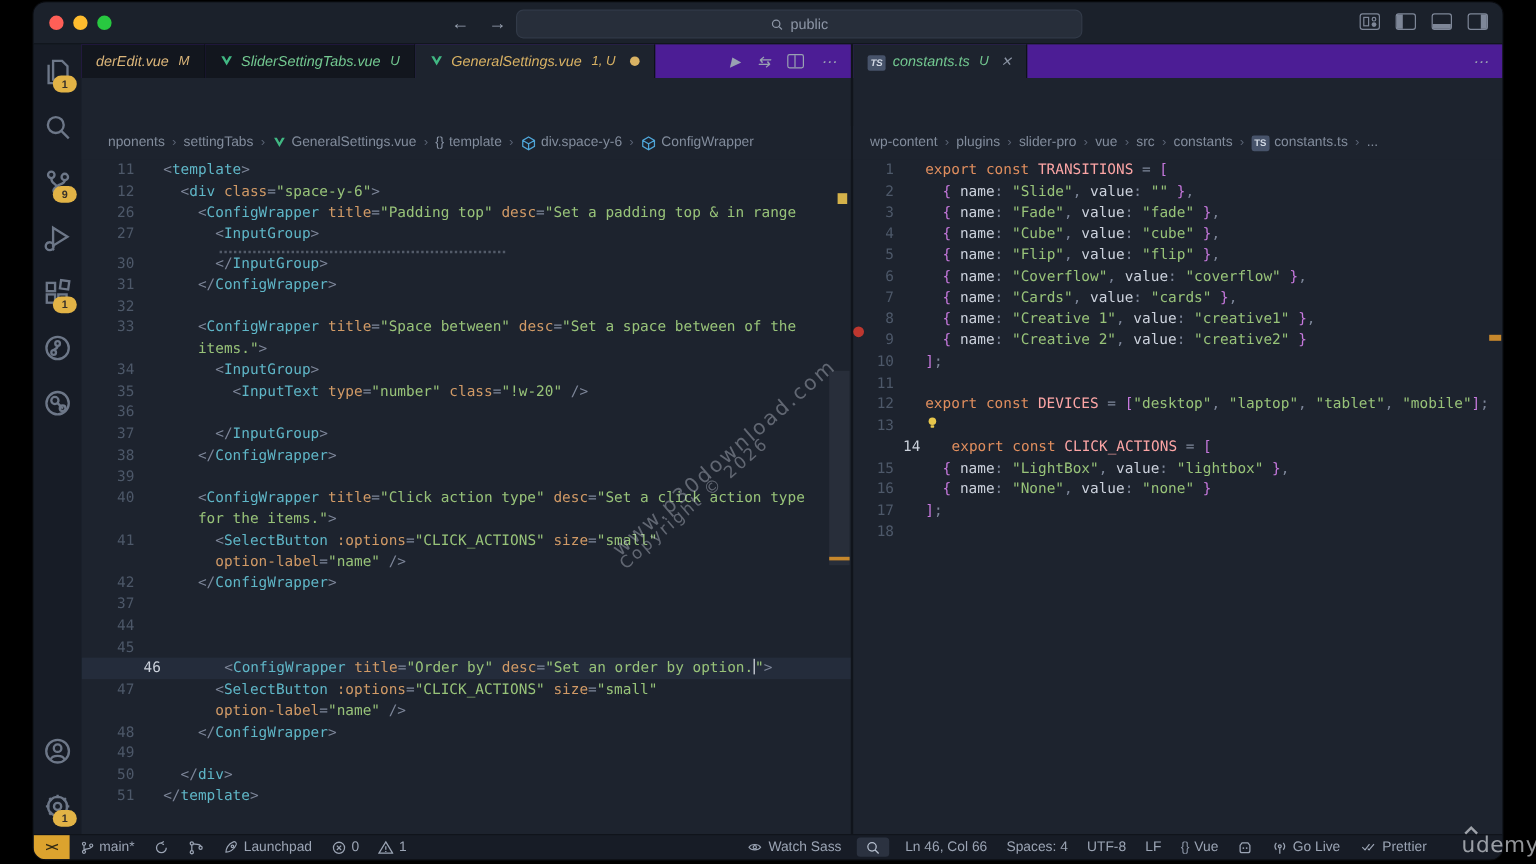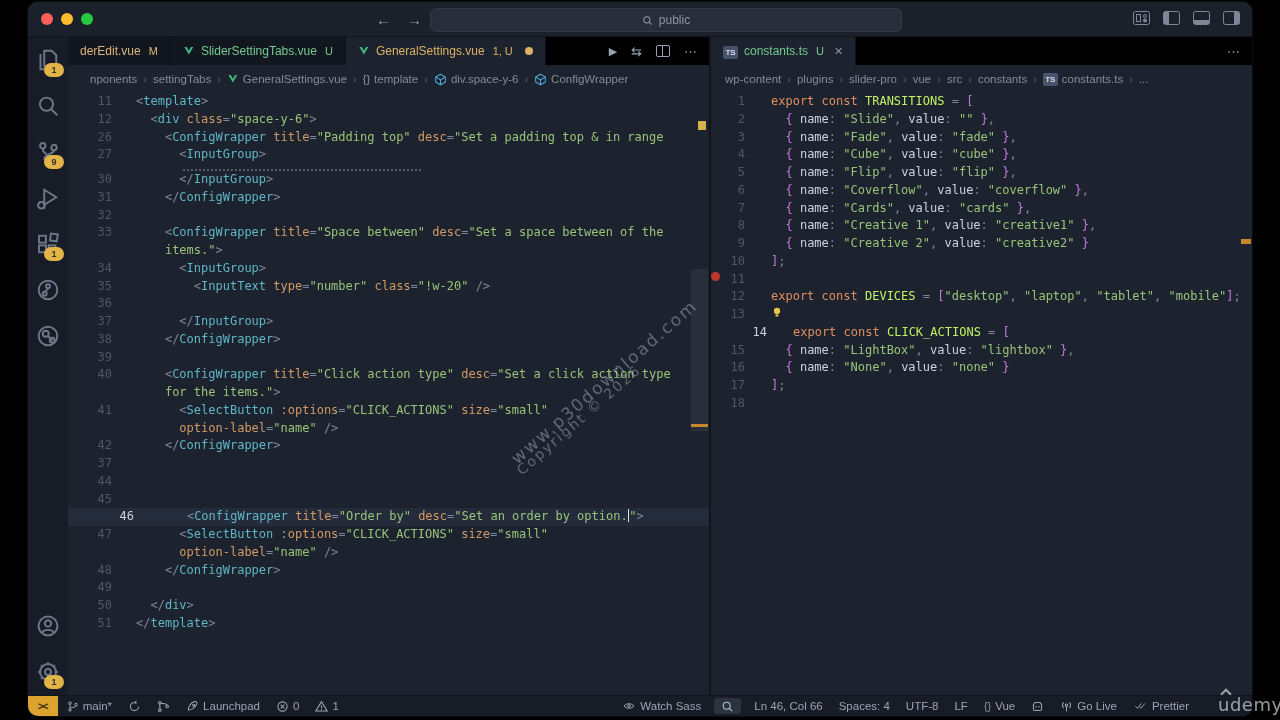--- a/index.html
+++ b/index.html
@@ -28,46 +28,46 @@
   .act{position:relative;width:40px;height:46px;display:flex;align-items:center;justify-content:center;color:#6d7788;}
   .act svg{stroke:#6d7788;fill:none;stroke-width:1.3;}
   .act .badge{position:absolute;right:4px;bottom:6px;min-width:14px;height:14px;border-radius:8px;background:#e2b346;
     color:#37302a;font-size:9px;font-weight:bold;display:flex;align-items:center;justify-content:center;padding:0 3px;}
   .act-spacer{flex:1}
   
   .groups{flex:1;display:flex;min-width:0;background:#1d232e;}
   .group{display:flex;flex-direction:column;min-width:0;position:relative;}
   .group-left{width:641px;flex:0 0 641px;border-right:2px solid #10141b;}
   .group-right{flex:1;}
-  .tabstrip{height:28px;background:#000000;display:flex;align-items:stretch;flex:0 0 28px;}
+  .tabstrip{height:28px;background:#4c1d95;display:flex;align-items:stretch;flex:0 0 28px;font-style:italic;}
   .tab{display:flex;align-items:center;gap:6px;padding:0 12px;font-size:12px;background:#12161e;border-right:1px solid #0d1118;color:#8b94a4;white-space:nowrap;}
   .tab.active{background:#1d232e;}
   .tab .deco{margin-left:2px;font-size:11px;}
   .tab.st-modified, .tab.st-modified .deco{color:#dcb67a;}
   .tab.st-untracked, .tab.st-untracked .deco{color:#73c991;}
   .tab.st-warning, .tab.st-warning .deco{color:#d9b264;}
   .dirty-dot{width:8px;height:8px;border-radius:50%;background:#d9b264;margin-left:6px;}
   .tab .close{color:#8b94a4;font-size:11px;margin-left:4px;}
   .tabactions{margin-left:auto;display:flex;align-items:center;gap:14px;padding:0 12px;color:#99a2b2;font-size:13px;}
   .splitbox{width:12px;height:10px;border:1.2px solid #99a2b2;border-radius:2px;position:relative;}
   .splitbox::before{content:"";position:absolute;left:5px;top:0;bottom:0;width:1.2px;background:#99a2b2;}
-  .breadcrumbs{height:28px;flex:0 0 28px;display:flex;align-items:center;font-size:11.5px;color:#828c9c;padding-left:22px;gap:3px;white-space:nowrap;overflow:hidden;background:#1d232e;}
+  .breadcrumbs{height:28px;flex:0 0 28px;display:flex;align-items:center;font-size:11.5px;color:#828c9c;padding-left:22px;gap:3px;white-space:nowrap;overflow:hidden;background:#1d232e;margin-top:40px;}
   .crumb{display:flex;align-items:center;gap:4px;}
   .crumb-sep{color:#5a6374;margin:0 3px;font-size:11px;}
   
   .code{flex:1;position:relative;overflow:hidden;font-family:"DejaVu Sans Mono",monospace;font-size:12px;line-height:17.75px;padding-top:0;}
   .cline{display:flex;height:17.75px;white-space:pre;position:relative;}
   .cline.current{background:#242c3b;}
   .gut{flex:0 0 44px;text-align:right;color:#4d5869;user-select:none;}
   .gr .gut{flex:0 0 34px;}
   .gut.on{color:#ccd2dc;margin-left:22px;}
   .ltxt{padding-left:24px;}
   .gr .ltxt{padding-left:26px;}
   .tk-p{color:#7d8699}.tk-t{color:#5fb6c7}.tk-a{color:#d19a66}.tk-s{color:#98c379}
-  .tk-k{color:#e08e5e}.tk-v{color:#bef264}.tk-b{color:#c678dd}.tk-n{color:#aab2c0}
+  .tk-k{color:#e08e5e}.tk-v{color:#fca5a5}.tk-b{color:#c678dd}.tk-n{color:#aab2c0}
   .tk-w{color:#d7dce6}.tk-pr{color:#ccd2dd}
   .caret{display:inline-block;width:1.5px;height:13px;background:#dde2ea;vertical-align:-2px;}
   .folddots{height:5px;margin-left:115px;width:238px;border-bottom:2px dotted rgba(150,160,178,.45);}
   .bulbwrap{display:inline-block;width:14px;}
   
   .ruler{position:absolute;top:0;right:0;width:18px;height:100%;}
   .thumb-left{position:absolute;right:1px;top:176px;width:17px;height:162px;background:rgba(120,132,152,.12);}
   .mark{position:absolute;}
   
   .statusbar{height:20px;flex:0 0 20px;background:#171c26;border-top:1px solid #10141b;display:flex;align-items:center;font-size:11.5px;color:#9ba4b4;padding:0 8px 0 0;}

